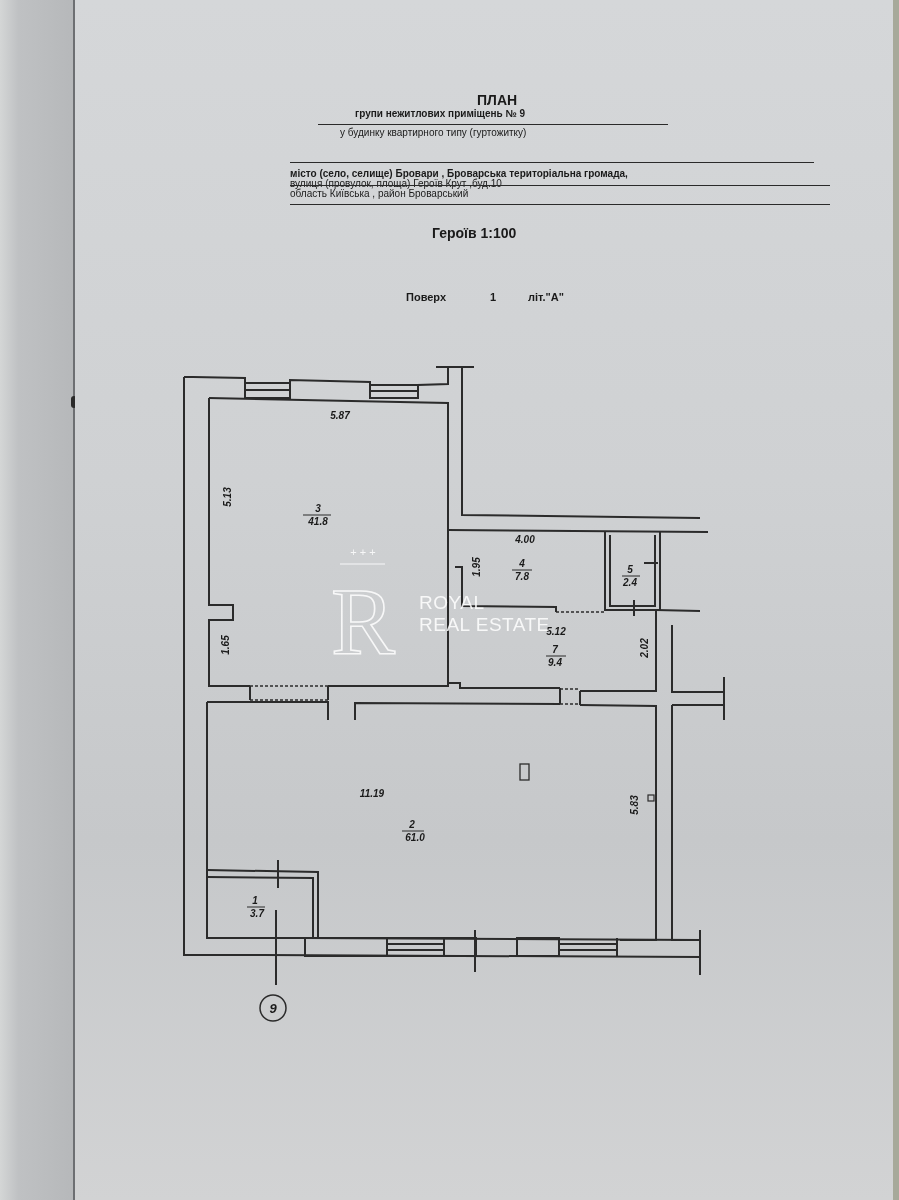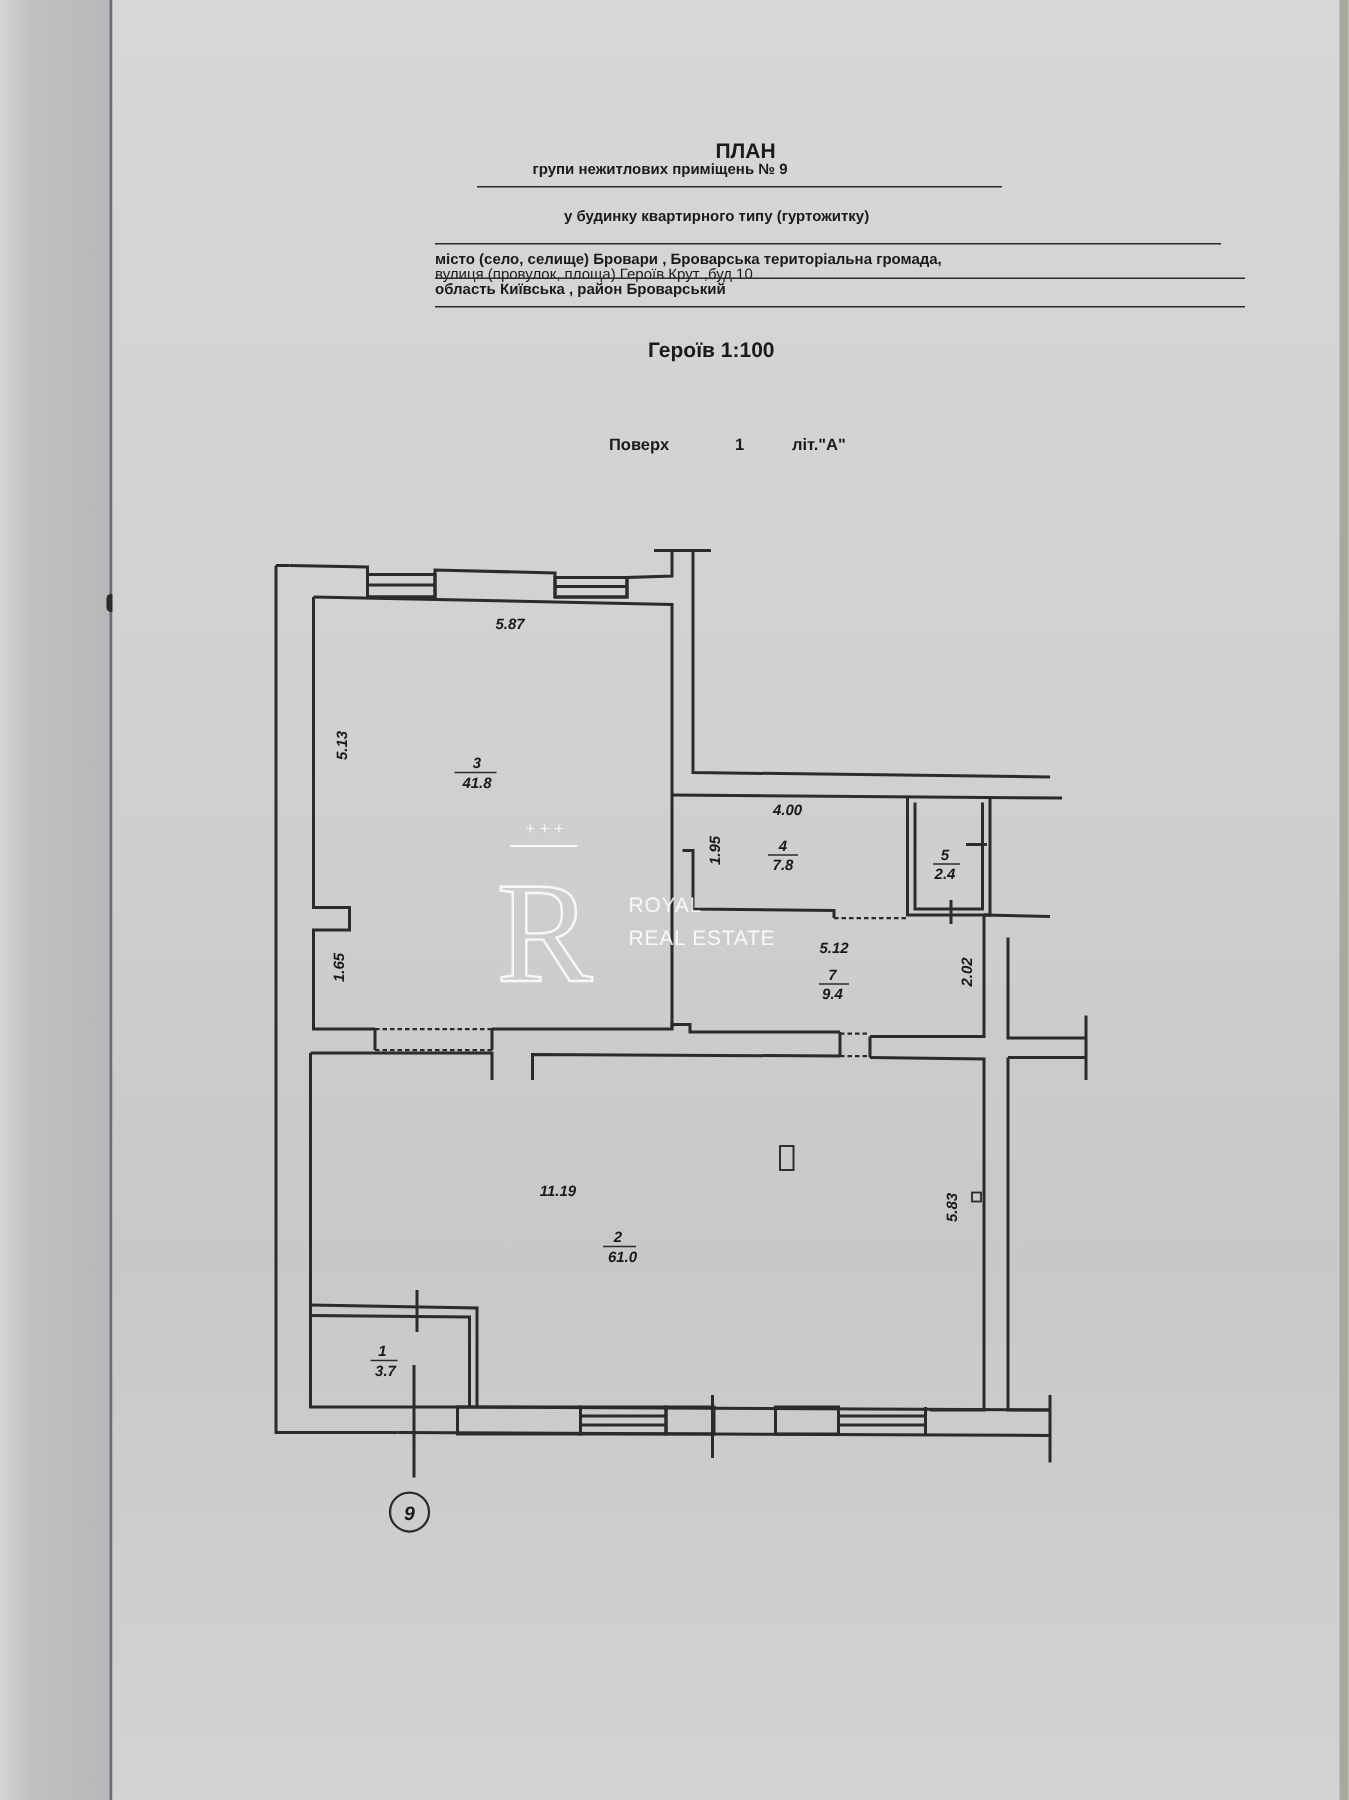--- a/index.html
+++ b/index.html
@@ -9,40 +9,40 @@
          background:linear-gradient(90deg,#d4d6d6 0%,#bfc1c3 25%,#b6b8ba 100%); }
   .binding { position:absolute; left:73px; top:0; width:2px; height:1200px; background:#6d6f72; }
   .binding-dot { position:absolute; left:71px; top:396px; width:6px; height:12px; border-radius:3px; background:#2a2a2a; }
   .page { position:absolute; left:75px; top:0; width:820px; height:1200px;
          background:linear-gradient(180deg,#d5d7d9 0%,#cfd1d3 40%,#c6c8ca 70%,#d2d3d4 100%); }
   .right-edge { position:absolute; left:893px; top:0; width:6px; height:1200px; background:#a7a99a; }
   .hdr { position:absolute; font-weight:bold; font-size:10px; white-space:nowrap; }
   .uline { position:absolute; height:1px; background:#2a2a2a; }
   svg { position:absolute; left:0; top:0; }
   .dim { font-family:"Liberation Sans", sans-serif; font-weight:bold; font-style:italic; font-size:10px; fill:#1a1a1a; }
-  .wm { position:absolute; color:rgba(255,255,255,0.85); font-size:14px; line-height:22px; letter-spacing:0.5px; }
+  .wm { position:absolute; color:rgba(255,255,255,0.85); font-size:19px; line-height:22px; letter-spacing:0.5px; }
 </style>
 </head>
 <body>
 
 <div class="left-page"></div>
 <div class="binding"></div>
 <div class="binding-dot"></div>
 <div class="page"></div>
 <div class="right-edge"></div>
 
 <div class="hdr" style="left:477px;top:92px;font-size:14px;">ПЛАН</div>
 <div class="hdr" style="left:355px;top:108px;">групи   нежитлових   приміщень  № 9</div>
 <div class="uline" style="left:318px;top:124px;width:350px;"></div>
-<div class="hdr" style="left:340px;top:139px;font-weight:bold;margin-left:36px;">у будинку квартирного  типу  (гуртожитку)</div>
+<div class="hdr" style="left:340px;top:127px;font-weight:normal;">у будинку квартирного  типу  (гуртожитку)</div>
 <div class="hdr" style="left:290px;top:146px;font-weight:normal;margin-top:32px;">вулиця   (провулок, площа)  Героїв   Крут  ,буд.10</div>
 <div class="uline" style="left:290px;top:162px;width:524px;"></div>
 <div class="hdr" style="left:290px;top:168px;font-weight:bold;">місто (село, селище)  Бровари ,  Броварська територіальна  громада,</div>
 <div class="uline" style="left:290px;top:185px;width:540px;"></div>
-<div class="hdr" style="left:290px;top:188px;font-weight:bold;">область        Київська ,          район   Броварський</div>
+<div class="hdr" style="left:290px;top:188px;font-weight:normal;">область        Київська ,          район   Броварський</div>
 <div class="uline" style="left:290px;top:204px;width:540px;"></div>
 
 <div class="hdr" style="left:432px;top:225px;font-size:14px;">Героїв  1:100</div>
 <div class="hdr" style="left:406px;top:291px;font-size:11px;">Поверх</div>
 <div class="hdr" style="left:490px;top:291px;font-size:11px;">1</div>
 <div class="hdr" style="left:528px;top:291px;font-size:11px;">літ."А"</div>
 
 <svg width="899" height="1200">
   <g stroke="#2b2b2b" stroke-width="2" fill="none">
 

